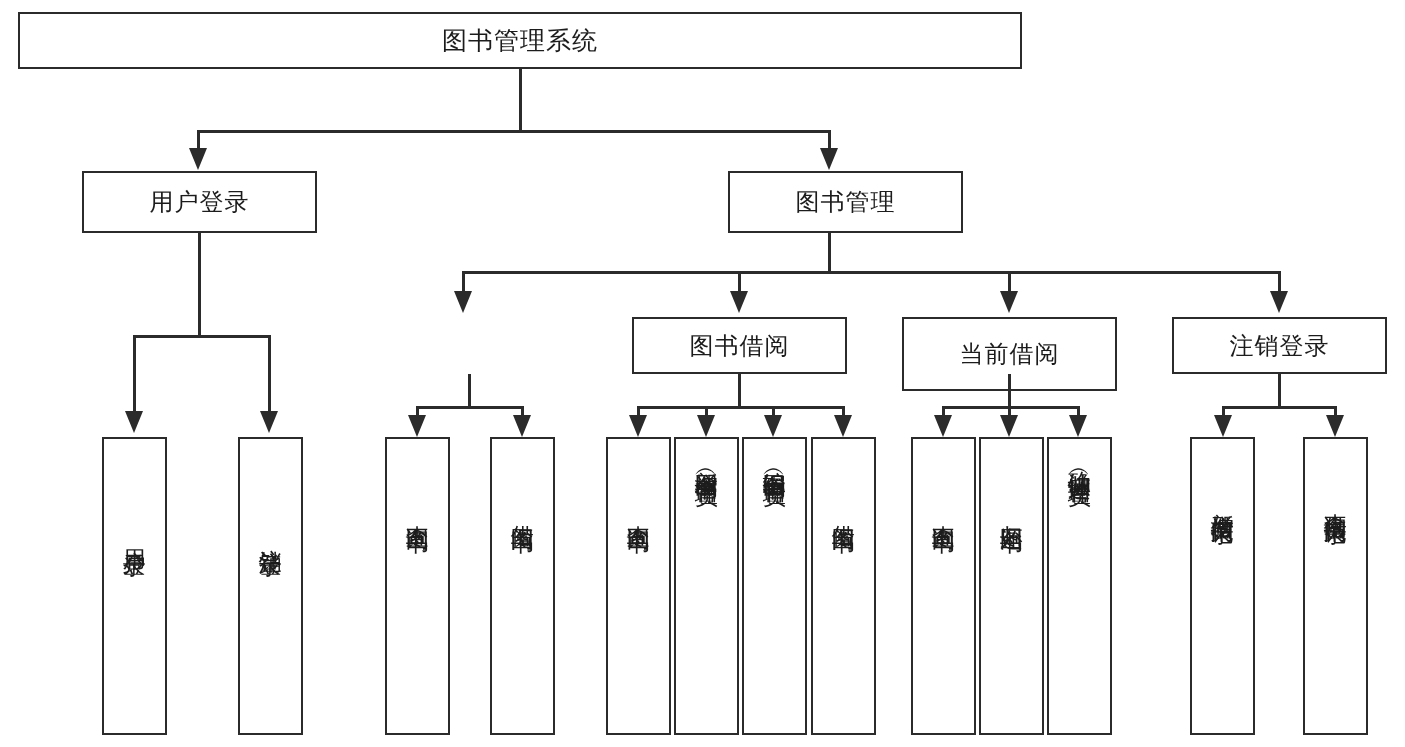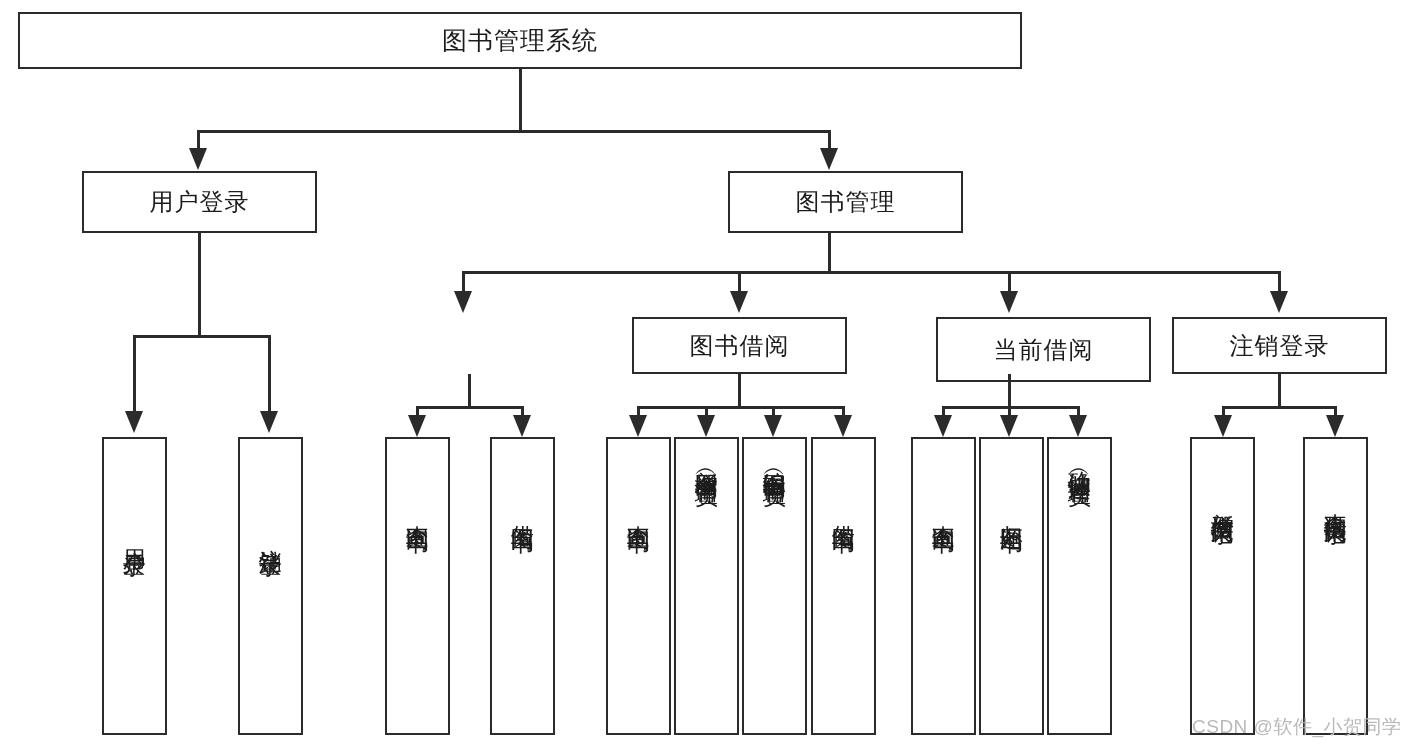--- a/index.html
+++ b/index.html
@@ -130,21 +130,21 @@
 
   <div class="ln v" style="left:1008px; top:271px; width:3px; height:24px;"></div>
   <div class="arrow" style="left:1000px; top:291px;"></div>
 
   <div class="ln v" style="left:1278px; top:271px; width:3px; height:24px;"></div>
   <div class="arrow" style="left:1270px; top:291px;"></div>
 
   <div class="node" style="left:632px; top:317px; width:215px; height:57px;">
     <span class="label">图书借阅</span>
   </div>
-  <div class="node" style="left:936px; top:317px; width:215px; height:65px;">
+  <div class="node" style="left:902px; top:317px; width:215px; height:74px;">
     <span class="label">当前借阅</span>
   </div>
   <div class="node" style="left:1172px; top:317px; width:215px; height:57px;">
     <span class="label">注销登录</span>
   </div>
 
   <div class="ln v" style="left:468px; top:374px; width:3px; height:34px;"></div>
   <div class="ln h" style="left:416px; top:406px; width:108px; height:3px;"></div>
   <div class="ln v" style="left:416px; top:406px; width:3px; height:14px;"></div>
   <div class="arrow" style="left:408px; top:415px;"></div>
@@ -215,15 +215,14 @@
     <span class="label">确认归还（管理员）</span>
   </div>
 
   <div class="node leaf mid3" style="left:1190px; top:437px; width:65px; height:298px;">
     <span class="label">新增借阅记录</span>
   </div>
   <div class="node leaf mid3" style="left:1303px; top:437px; width:65px; height:298px;">
     <span class="label">查询借阅记录</span>
   </div>
 
-  <div id="watermark" style="left:1192px; top:714px;">CSDN @软件_小贺同学</div>
 
 </div>
 
 </body></html>

